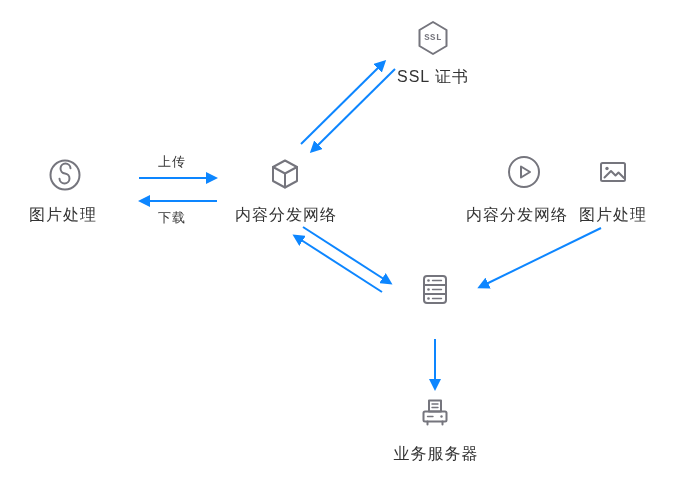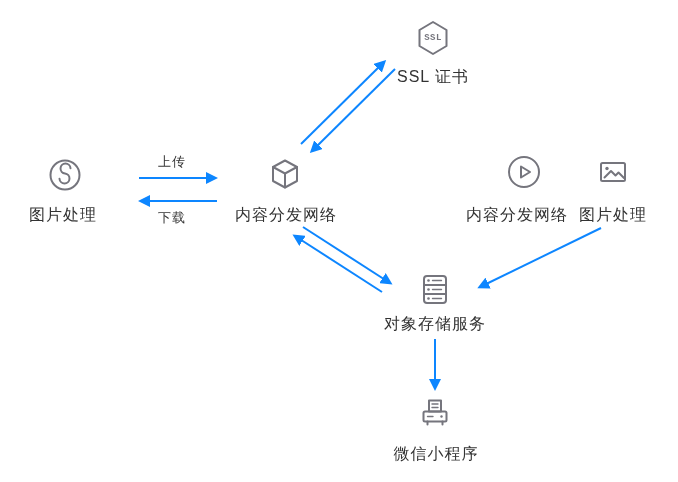--- a/index.html
+++ b/index.html
@@ -84,30 +84,29 @@
   <div class="node" style="left:416px;top:271px">
     <svg width="38" height="38" viewBox="0 0 38 38">
       <rect class="ic" x="8" y="5" width="22" height="27" rx="3"></rect>
       <path class="ic" d="M8 14 H30 M8 23 H30"></path>
       <circle class="dot" cx="12.5" cy="9.5" r="1.3"></circle>
       <circle class="dot" cx="12.5" cy="18.5" r="1.3"></circle>
       <circle class="dot" cx="12.5" cy="27.5" r="1.3"></circle>
       <path class="ic-thin" d="M16.5 9.5 H25.5 M16.5 18.5 H25.5 M16.5 27.5 H25.5"></path>
     </svg>
   </div>
-  <div class="label" style="left:435px;top:314px">对象存储服务</div>
 
   <div class="node" style="left:416px;top:395px">
     <svg width="38" height="38" viewBox="0 0 38 38">
       <rect class="ic" x="13" y="5.5" width="12" height="11"></rect>
       <path class="ic-thin" d="M16 9 H22 M16 12.5 H22"></path>
       <rect class="ic" x="7.5" y="16.5" width="23" height="10" rx="1.5"></rect>
       <path class="ic-thin" d="M11.5 21.5 H17"></path>
       <circle class="dot" cx="25.5" cy="21.5" r="1.2"></circle>
       <path class="ic" d="M11.5 26.5 v3 M26.5 26.5 v3"></path>
     </svg>
   </div>
-  <div class="label" style="left:436px;top:444px">微信小程序</div>
+  <div class="label" style="left:436px;top:444px">业务服务器</div>
 
   <div class="edge-label" style="left:172px;top:153px">上传</div>
   <div class="edge-label" style="left:172px;top:209px">下载</div>
 
 </div>
 
 </body></html>

